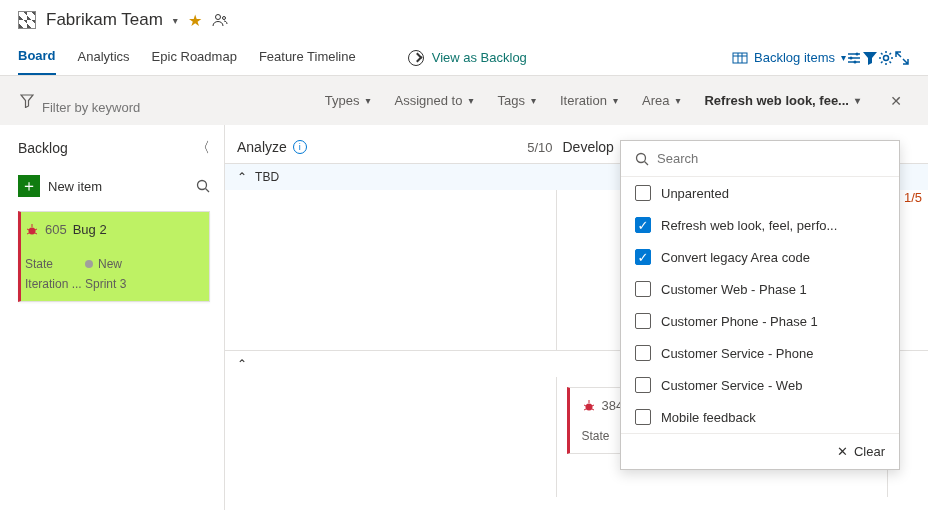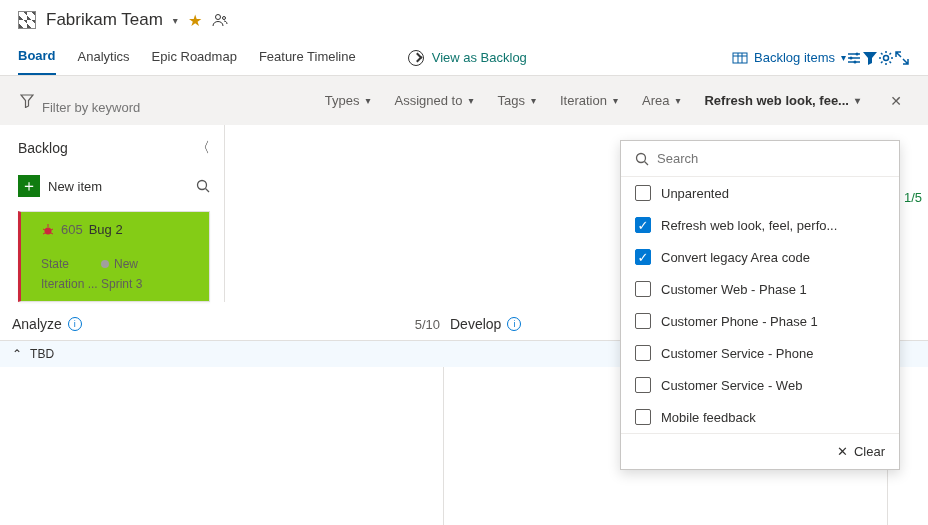--- a/index.html
+++ b/index.html
@@ -19,50 +19,50 @@
   .circle-arrow::after{content:"";position:absolute;left:5px;top:3px;border-top:2px solid #333;border-right:2px solid #333;width:5px;height:5px;transform:rotate(45deg);}
   .backlog-items{display:flex;align-items:center;gap:6px;color:#005ba1;}
   .toolbar-icon{color:#005ba1;}
   .filterbar { background:#f3f2f1; padding: 10px 20px; display:flex; align-items:center; gap:10px;}
   .filter-input { display:flex; align-items:center; gap:8px; color:#605e5c; flex:0 0 190px;}
   .filter-input input { border:none; background:transparent; outline:none; font-size:13px; width:140px;margin-top:14px;}
   .filter-group { display:flex; align-items:center; gap:24px; margin-left:auto; color:#605e5c;}
   .fg { display:flex; align-items:center; gap:6px; cursor:pointer;}
   .fg.active { color:#323130; font-weight:600;}
   .close-x { width:24px; text-align:center; cursor:pointer; font-size:14px;}
-  .main { display:flex; height: calc(525px - 140px); position:relative;flex-direction:column;}
+  .main { display:flex; height: calc(525px - 140px); position:relative;}
   .sidebar { width:225px; border-right:1px solid #e1dfdd; padding:14px 14px 0 18px; position:relative;}
   .side-head { display:flex; align-items:center; justify-content:space-between; margin-bottom:18px;}
   .side-head .title { font-size:14px;}
   .side-collapse { font-size:14px; color:#333;}
   .newitem-row{display:flex;align-items:center;gap:8px;margin-bottom:14px;}
   .newitem-btn{width:22px;height:22px;background:#107c10;color:#fff;display:flex;align-items:center;justify-content:center;font-size:16px;}
   .newitem-label{flex:1;}
   .search-icon{color:#555;}
-  .card { border:1px solid #e1dfdd; border-left:3px solid #cc293d; padding:10px 20px; background:#84cc16; box-shadow:0 1px 2px rgba(0,0,0,0.05);}
+  .card { border:1px solid #e1dfdd; border-left:3px solid #cc293d; padding:10px 4px; background:#bef264; box-shadow:0 1px 2px rgba(0,0,0,0.05);}
   .card-title{display:flex;align-items:center;gap:6px;margin-bottom:20px;}
   .bug-icon{color:#cc293d;}
   .card-id{color:#605e5c;}
   .card-meta{display:grid;grid-template-columns:60px 1fr;row-gap:6px;font-size:12px;color:#605e5c;}
   .state-dot{display:inline-block;width:8px;height:8px;border-radius:50%;background:#a19f9d;margin-right:5px;}
   .state-dot.blue{background:#0078d4;}
   .board { flex:1; position:relative;}
   .col-heads { display:flex; padding:14px 0 8px 12px; gap:0;}
   .col { flex:1; padding-right:10px;}
   .col-head { display:flex; align-items:center; gap:6px; font-size:14px;}
   .col-head .wip { margin-left:auto; color:#605e5c;font-size:13px;}
   .info-circ{width:14px;height:14px;border:1px solid #0078d4;border-radius:50%;display:inline-flex;align-items:center;justify-content:center;font-size:9px;color:#0078d4;}
   .swimlane { border-top:1px solid #e1dfdd;}
   .swim-head { background:#f3f9fe; padding:6px 12px; display:flex; align-items:center; gap:8px; font-size:12px;}
   .swim-body { display:flex; min-height:160px;}
   .swim-col { flex:1; border-right:1px solid #e1dfdd; padding:10px;}
   .swim-col:last-child{border-right:none;}
   .swim-head2 { padding:6px 12px; display:flex; align-items:center; gap:8px; font-size:12px; border-top:1px solid #e1dfdd;}
   .card2 { border:1px solid #e1dfdd; border-left:3px solid #cc293d; padding:10px 12px; background:#fff; width:160px;}
-  .far-right{position:absolute;right:0;top:188px;font-size:13px;color:#15803d;}
+  .far-right{position:absolute;right:0;top:188px;font-size:13px;color:#c2410c;}
   
   .dropdown { position:absolute; top:140px; left:620px; width:280px; background:#fff; border:1px solid #c8c6c4; box-shadow:0 4px 12px rgba(0,0,0,0.15); z-index:10;}
   .dd-search{display:flex;align-items:center;gap:8px;padding:10px 14px;border-bottom:1px solid #edebe9;color:#605e5c;}
   .dd-search input{border:none;outline:none;font-size:13px;flex:1;}
   .dd-list{max-height:260px;overflow-y:scroll;}
   .dd-item{display:flex;align-items:center;gap:10px;padding:8px 14px;cursor:pointer;}
   .chk{width:16px;height:16px;border:1px solid #605e5c;border-radius:2px;flex-shrink:0;display:flex;align-items:center;justify-content:center;}
   .chk.checked{background:#0078d4;border-color:#0078d4;color:#fff;}
   .dd-label{white-space:nowrap;overflow:hidden;text-overflow:ellipsis;}
   .dd-footer{display:flex;justify-content:flex-end;align-items:center;gap:6px;padding:10px 14px;border-top:1px solid #edebe9;cursor:pointer;}

